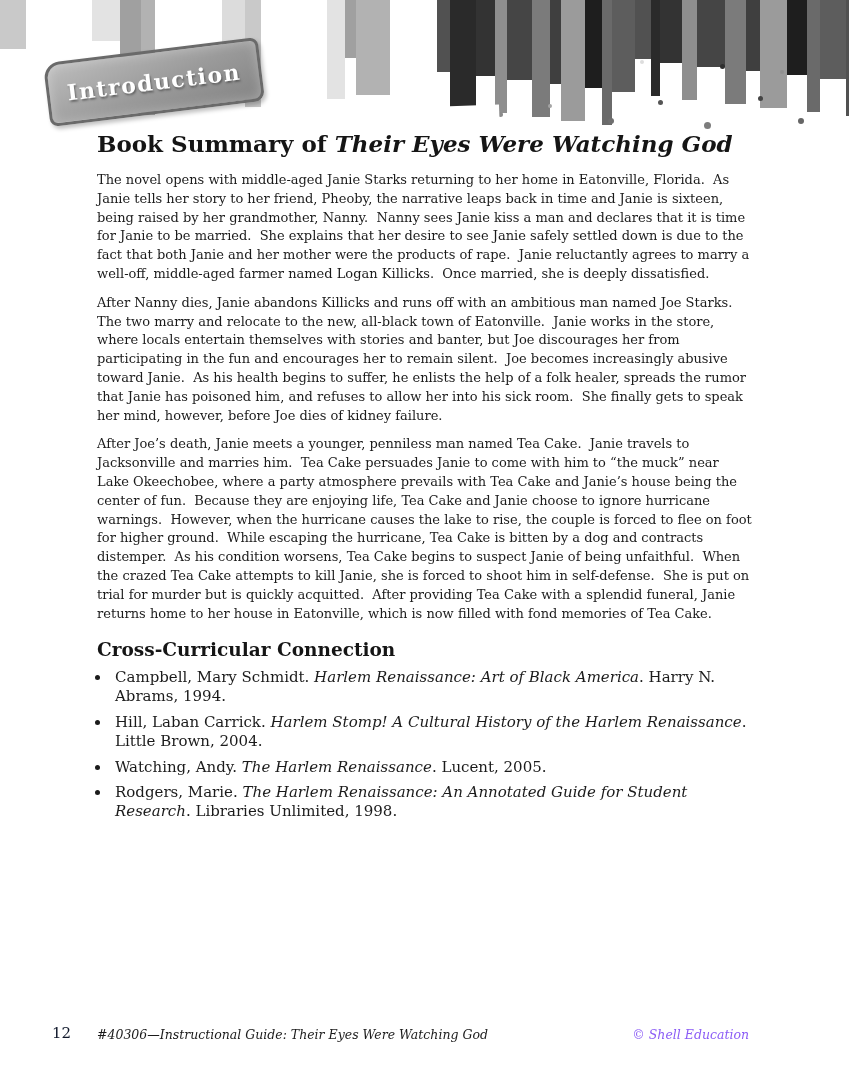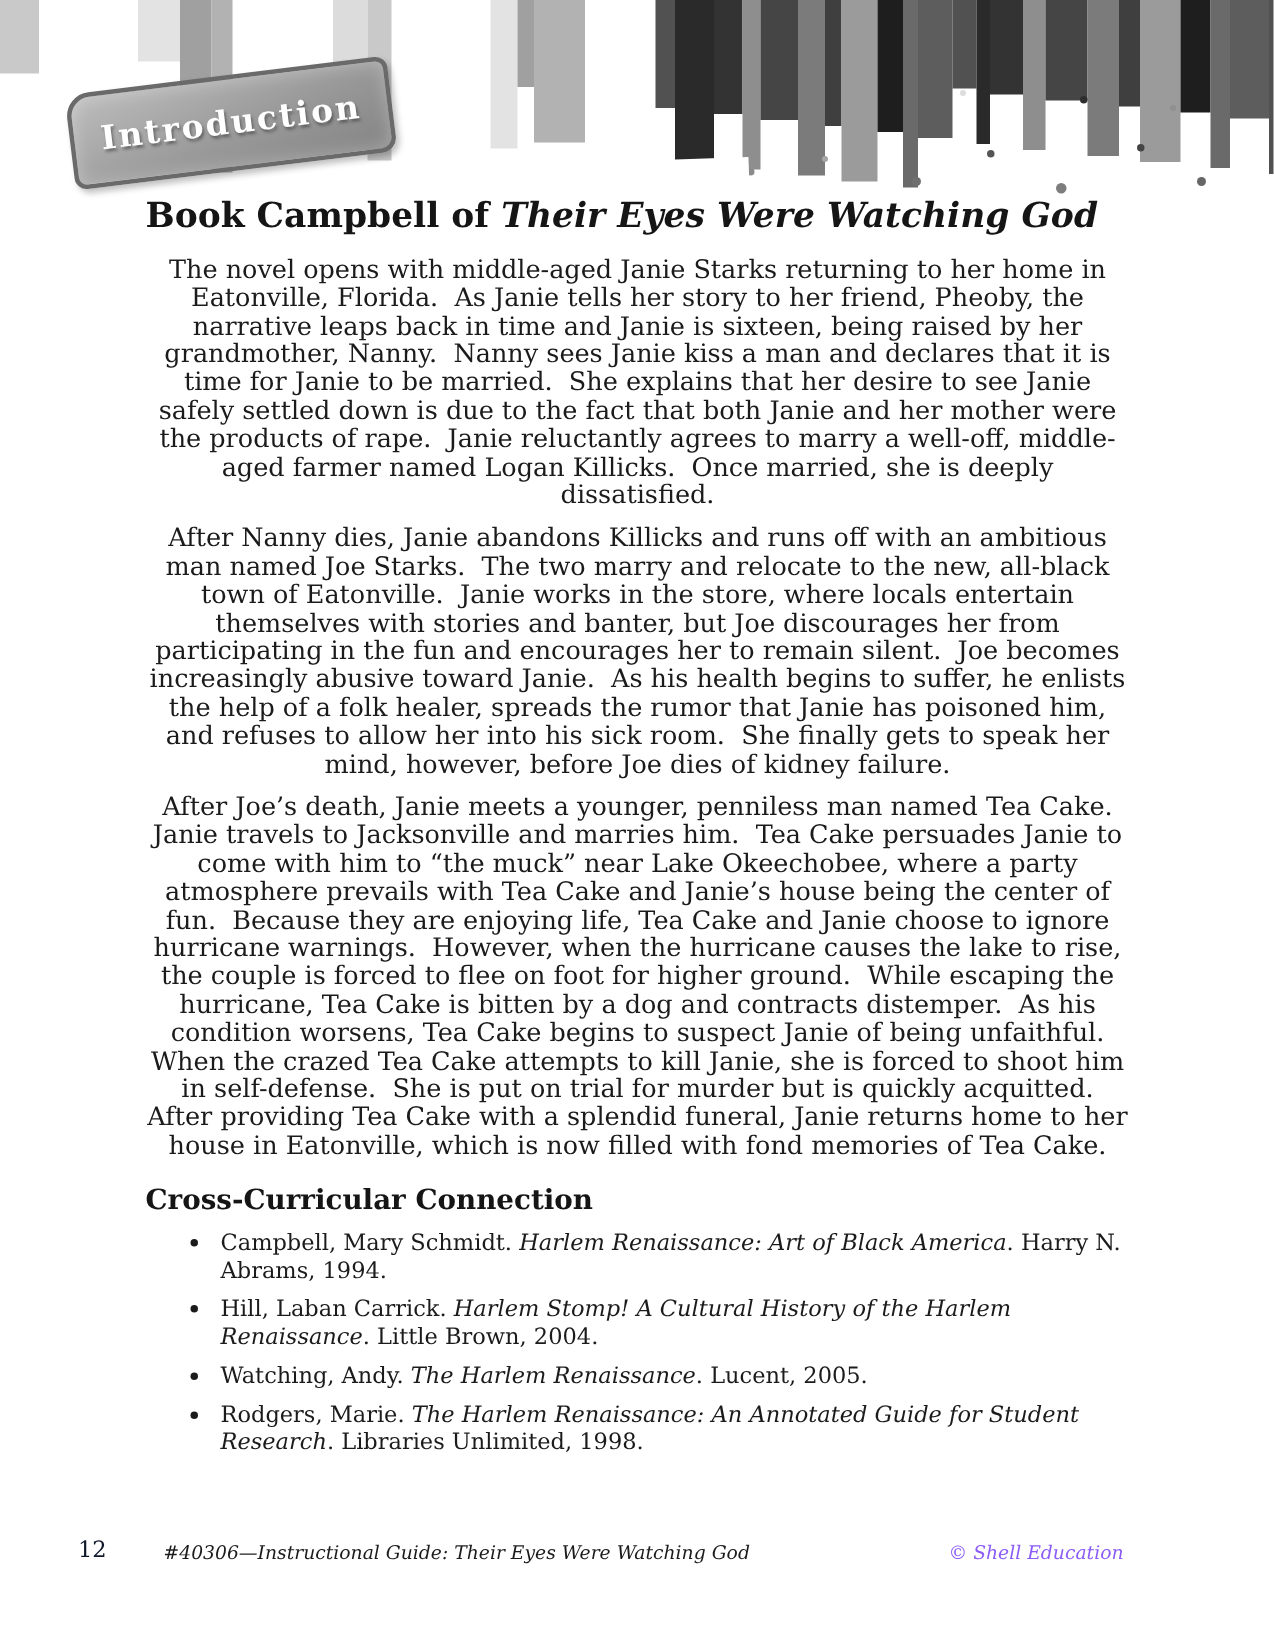--- a/index.html
+++ b/index.html
@@ -29,41 +29,40 @@
   }
   .tab-label {
     color:#ffffff; font-size:22px; font-weight:bold; letter-spacing:1.5px;
     text-shadow:1px 2px 2px rgba(55,55,55,.55);
   }
   
   .content { position:absolute; top:130px; left:97px; width:656px; }
   h1 { font-size:23px; line-height:28px; margin-bottom:13px; color:#151515; }
   h1 em { font-style:italic; }
   .body-text {
-    font-size:17px; line-height:18.8px;
+    font-size:13px; line-height:18.8px;
     margin-bottom:10px;
     white-space:pre-wrap;
-    text-align:center;
   }
   h2 { font-size:18.5px; line-height:22px; margin-top:16px; margin-bottom:7px; color:#151515; }
-  ul.textsets { margin-left:46px; margin-top:4px; }
+  ul.textsets { margin-left:14px; margin-top:4px; }
   ul.textsets li {
     font-size:15px; line-height:18.8px;
     margin-bottom:7px; padding-left:4px;
     white-space:pre-wrap;
   }
   ul.textsets li em { font-style:italic; }
   
   .footer { position:absolute; top:1024px; left:0; width:849px; height:26px; }
   .footer .pagenum {
     position:absolute; left:52px; top:0;
     font-size:15px; color:#0f172a;
   }
   .footer .footleft {
-    position:absolute; left:109px; top:3px;
+    position:absolute; left:97px; top:3px;
     font-size:12.5px; font-style:italic; color:#1b1b1b;
   }
   .footer .footright {
     position:absolute; right:100px; top:3px;
     font-size:12.5px; font-style:italic; color:#8b5cf6;
   }
 </style>
 </head>
 <body>
 
@@ -114,21 +113,21 @@
       <div style="position: absolute; border-radius: 50%; left: 780px; top: 70px; width: 4px; height: 4px; background: rgb(144, 144, 144);"></div>
     </div>
   <div class="page-edge"></div>
 
   <div class="tab">
     <span class="tab-label">Introduction</span>
   </div>
 
   <div class="content">
 
-    <h1><span>Book Campbell of </span><em>Their Eyes Were Watching God</em></h1>
+    <h1><span>Book Summary of </span><em>Their Eyes Were Watching God</em></h1>
 
     <p class="body-text">The novel opens with middle-aged Janie Starks returning to her home in Eatonville, Florida.  As Janie tells her story to her friend, Pheoby, the narrative leaps back in time and Janie is sixteen, being raised by her grandmother, Nanny.  Nanny sees Janie kiss a man and declares that it is time for Janie to be married.  She explains that her desire to see Janie safely settled down is due to the fact that both Janie and her mother were the products of rape.  Janie reluctantly agrees to marry a well-off, middle-aged farmer named Logan Killicks.  Once married, she is deeply dissatisfied.</p>
     <p class="body-text">After Nanny dies, Janie abandons Killicks and runs off with an ambitious man named Joe Starks.  The two marry and relocate to the new, all-black town of Eatonville.  Janie works in the store, where locals entertain themselves with stories and banter, but Joe discourages her from participating in the fun and encourages her to remain silent.  Joe becomes increasingly abusive toward Janie.  As his health begins to suffer, he enlists the help of a folk healer, spreads the rumor that Janie has poisoned him, and refuses to allow her into his sick room.  She finally gets to speak her mind, however, before Joe dies of kidney failure.</p>
     <p class="body-text">After Joe’s death, Janie meets a younger, penniless man named Tea Cake.  Janie travels to Jacksonville and marries him.  Tea Cake persuades Janie to come with him to “the muck” near Lake Okeechobee, where a party atmosphere prevails with Tea Cake and Janie’s house being the center of fun.  Because they are enjoying life, Tea Cake and Janie choose to ignore hurricane warnings.  However, when the hurricane causes the lake to rise, the couple is forced to flee on foot for higher ground.  While escaping the hurricane, Tea Cake is bitten by a dog and contracts distemper.  As his condition worsens, Tea Cake begins to suspect Janie of being unfaithful.  When the crazed Tea Cake attempts to kill Janie, she is forced to shoot him in self-defense.  She is put on trial for murder but is quickly acquitted.  After providing Tea Cake with a splendid funeral, Janie returns home to her house in Eatonville, which is now filled with fond memories of Tea Cake.</p>
 
     <h2>Cross-Curricular Connection</h2>
 
     <ul class="textsets">
       <li><span>Campbell, Mary Schmidt. </span><em>Harlem Renaissance: Art of Black America</em><span>. Harry N. Abrams, 1994.</span></li>
       <li><span>Hill, Laban Carrick. </span><em>Harlem Stomp! A Cultural History of the Harlem Renaissance</em><span>. Little Brown, 2004.</span></li>

